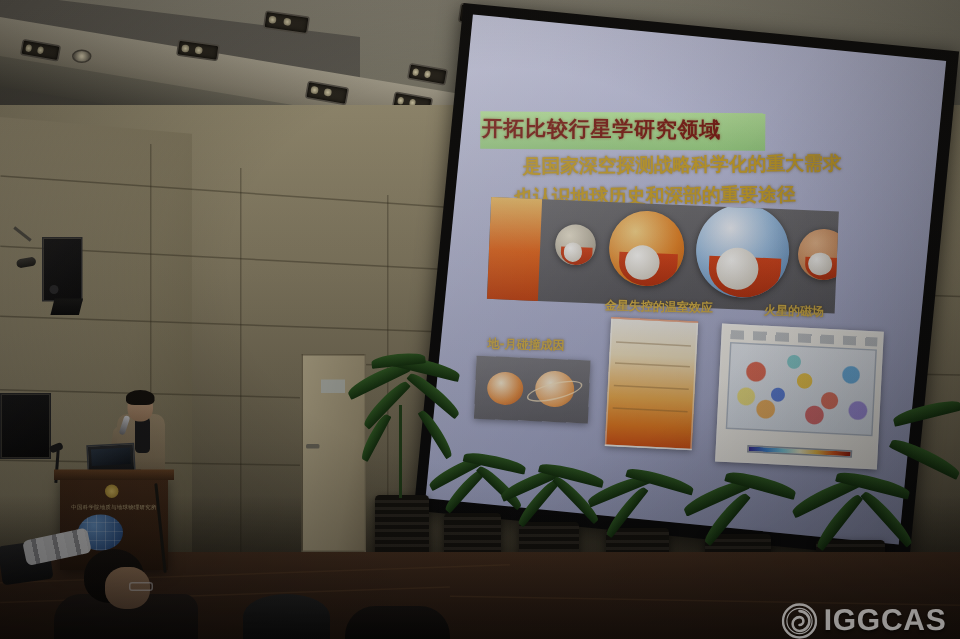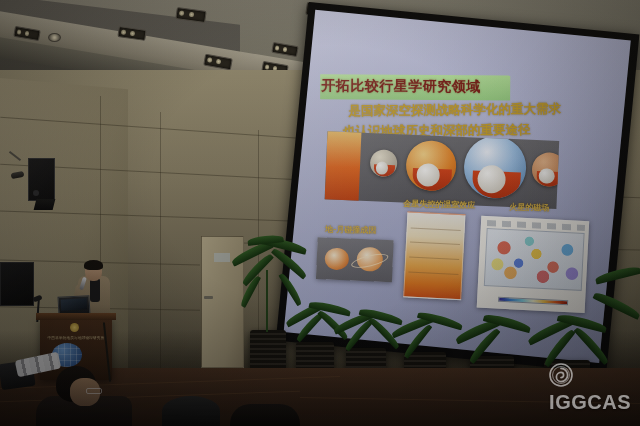--- a/index.html
+++ b/index.html
@@ -427,23 +427,23 @@
     position:absolute; inset:0; pointer-events:none;
     background:radial-gradient(ellipse at 52% 42%,rgba(0,0,0,0) 38%,rgba(0,0,0,.42) 100%);
   }
   #warm {
     position:absolute; inset:0; pointer-events:none;
     background:linear-gradient(180deg,rgba(60,48,24,.10),rgba(0,0,0,.30));
   }
 
   
   #watermark {
-    position:absolute; right:9px; bottom:12px;
-    display:flex; align-items:flex-start; gap:4px;
-    opacity:.62; pointer-events:none;flex-direction:column;
+    position:absolute; right:9px; bottom:0;
+    display:flex; align-items:flex-end; gap:4px;
+    opacity:.62; pointer-events:none;
   }
   #wm-text {
     font-family:"Liberation Sans", sans-serif;
     font-size:20px; font-weight:bold; color:#e8e8e8;
     letter-spacing:.5px;
     text-shadow:0 1px 2px rgba(0,0,0,.8);
   }
 </style>
 </head>
 <body>

